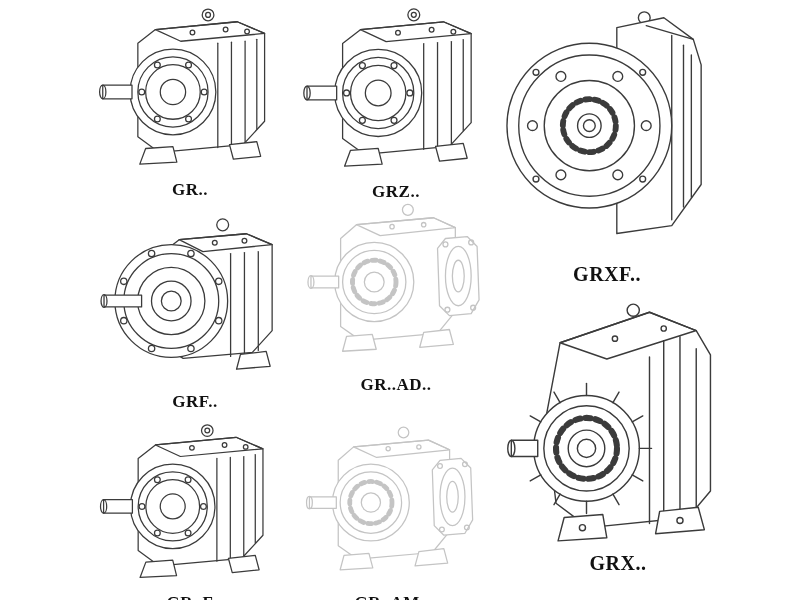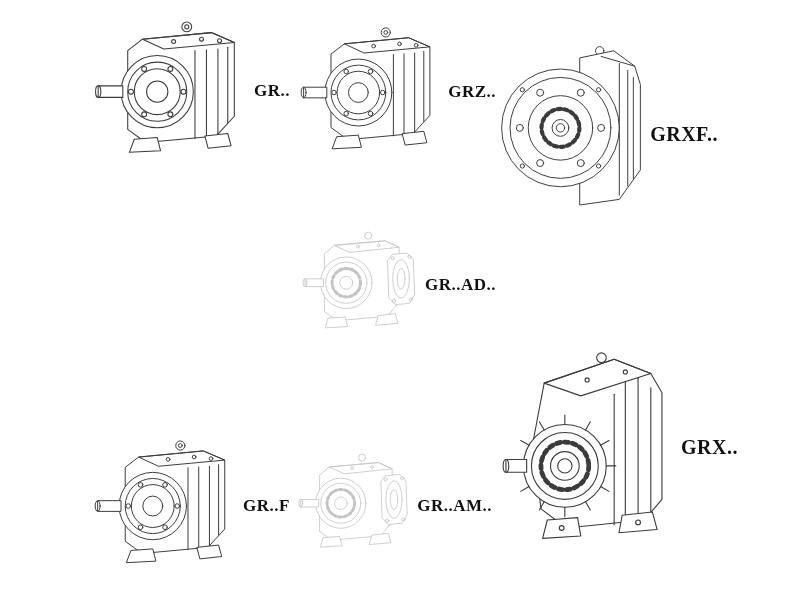--- a/index.html
+++ b/index.html
@@ -5,21 +5,21 @@
   html,body{margin:0;padding:0;}
   body{
     width:800px;height:600px;
     background:var(--background,#fff);
     font-family:"Liberation Serif", serif;
     overflow:hidden;
   }
   .canvas{position:relative;width:800px;height:600px;background:var(--background,#fff);}
   .cell{
     position:absolute;margin:0;
-    display:flex;align-items:center;justify-content:flex-start;
+    display:flex;flex-direction:column;align-items:center;justify-content:flex-start;
   }
   .drawing{color:var(--line,#3b3b3b);display:block;}
   .cell.faded .drawing{color:var(--faded-line,#c4c4c4);}
   .label{
     margin-top:2px;
     font-weight:bold;
     font-size:17px;
     letter-spacing:.5px;
     color:var(--label,#111);
     text-align:center;
@@ -199,29 +199,35 @@
     <figcaption class="label">GRZ..</figcaption>
   </figure>
 
   <figure class="cell" style="left:496px;top:6px;width:222px;">
     <svg class="drawing" width="216" height="255" viewBox="0 0 220 260">
         <use href="#sym-front"></use>
       </svg>
     <figcaption class="label label-lg">GRXF..</figcaption>
   </figure>
 
+  <figure class="cell" style="left:95px;top:212px;width:200px;">
+    <svg class="drawing" width="198" height="178" viewBox="0 0 200 180">
+        <use href="#sym-flange"></use>
+      </svg>
+    <figcaption class="label">GRF..</figcaption>
+  </figure>
 
   <figure class="cell faded" style="left:296px;top:195px;width:200px;">
     <svg class="drawing" width="198" height="178" viewBox="0 0 200 180">
         <use href="#sym-adapter"></use>
       </svg>
     <figcaption class="label">GR..AD..</figcaption>
   </figure>
 
-  <figure class="cell" style="left:498px;top:319px;width:240px;">
+  <figure class="cell" style="left:498px;top:296px;width:240px;">
     <svg class="drawing" width="234" height="254" viewBox="0 0 230 250">
         <use href="#sym-big"></use>
       </svg>
     <figcaption class="label label-lg">GRX..</figcaption>
   </figure>
 
   <figure class="cell" style="left:90px;top:418px;width:200px;">
     <svg class="drawing" width="192" height="173" viewBox="0 0 200 180">
         <use href="#sym-side"></use>
       </svg>

